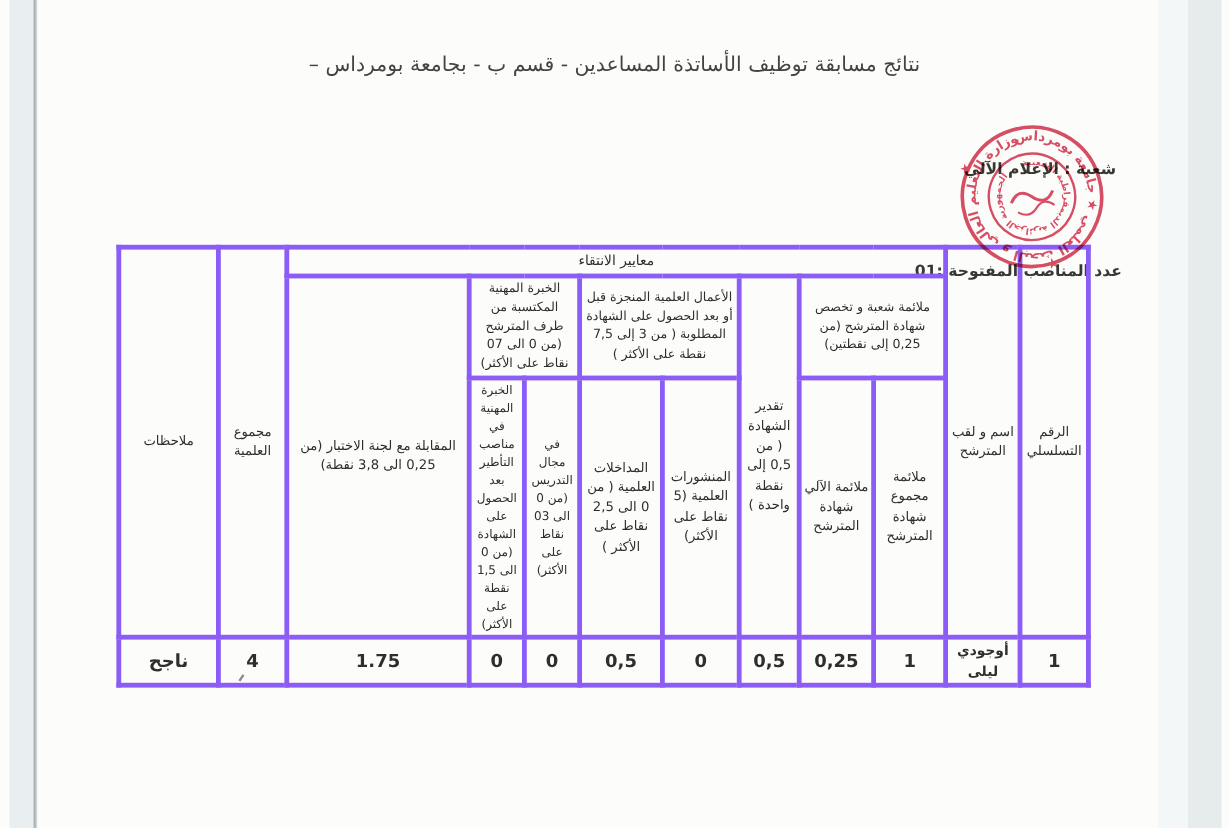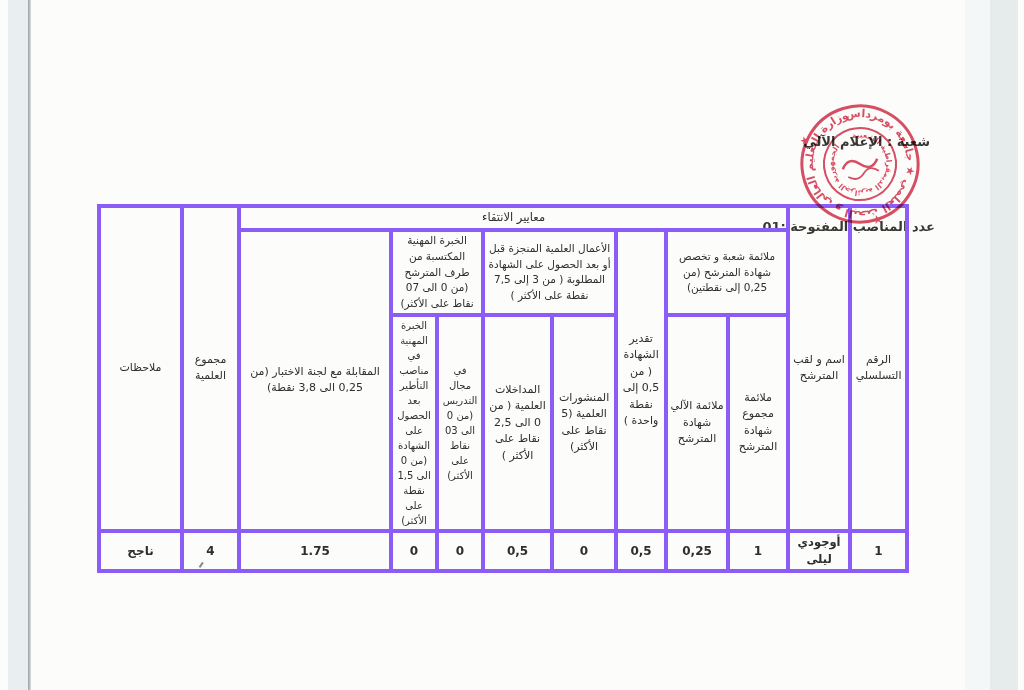--- a/index.html
+++ b/index.html
@@ -61,21 +61,21 @@
     border: 4px solid #8b5cf6;
     text-align: center; vertical-align: middle;
     color: #2e2e2a; padding: 1px 2px;
     line-height: 1.5; overflow: hidden;
   }
   .criteria-band { font-size: 11.5px; }
   .head-main { font-size: 11px; line-height: 1.6; }
   .head-group { font-size: 10.5px; line-height: 1.55; }
   .head-sub { font-size: 11px; line-height: 1.5; }
   .head-sub-narrow { font-size: 10px; line-height: 1.45; }
-  .data-cell { font-size: 12px; font-weight: bold; color: #222220; }
+  .data-cell { font-size: 15px; font-weight: bold; color: #222220; }
   .name-cell { font-size: 11.5px; }
   .total-cell { position: relative; }
   .pen-mark {
     position: absolute; left: 14px; bottom: 4px;
     width: 6px; height: 1.5px; background: #8a8a86;
     transform: rotate(-55deg);
   }
 
   .stamp {
     position: absolute; left: 795px; top: 93px; width: 130px; height: 142px;
@@ -86,20 +86,21 @@
 </head>
 <body>
 
 <div class="page">
 
   <div class="scan-band-left"></div>
   <div class="scan-edge-left"></div>
   <div class="scan-band-right-soft"></div>
   <div class="scan-band-right"></div>
 
+  <div class="doc-title">نتائج مسابقة توظيف الأساتذة المساعدين - قسم ب - بجامعة بومرداس –</div>
 
   <div class="branch-label">شعبة : الإعلام الآلي</div>
   <div class="positions-label">عدد المناصب المفتوحة :01</div>
 
   <svg class="stamp" viewBox="0 0 130 142">
     <g transform="rotate(-17 65 71)">
       <circle cx="65" cy="71" r="58" fill="none" stroke-width="3" stroke="#d4364e"></circle>
       <circle cx="65" cy="71" r="36" fill="none" stroke-width="2" stroke="#d4364e"></circle>
       <path id="stamp-outer-arc" d="M 65 24 A 47 47 0 1 1 64.97 24" fill="none" stroke="none"></path>
       <path id="stamp-inner-arc" d="M 65 44.5 A 26.5 26.5 0 1 1 64.97 44.5" fill="none" stroke="none"></path>

